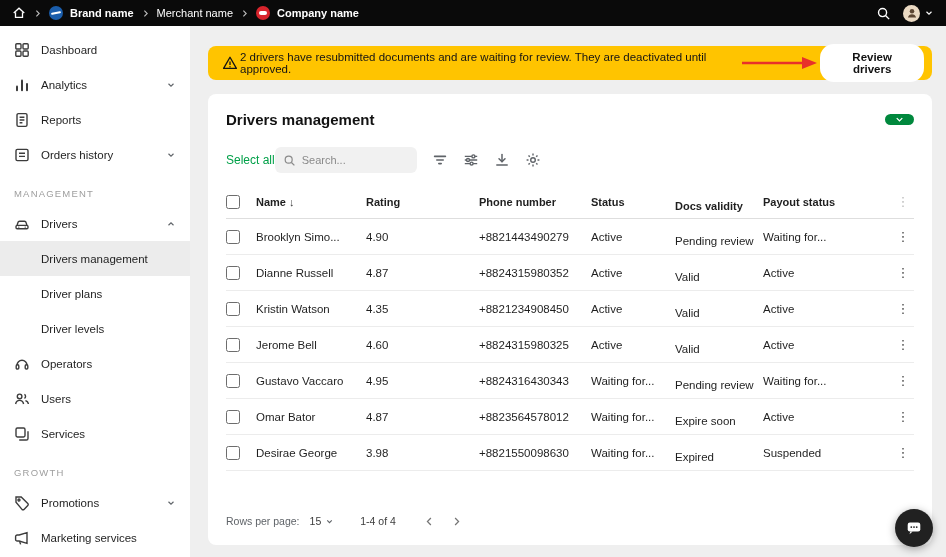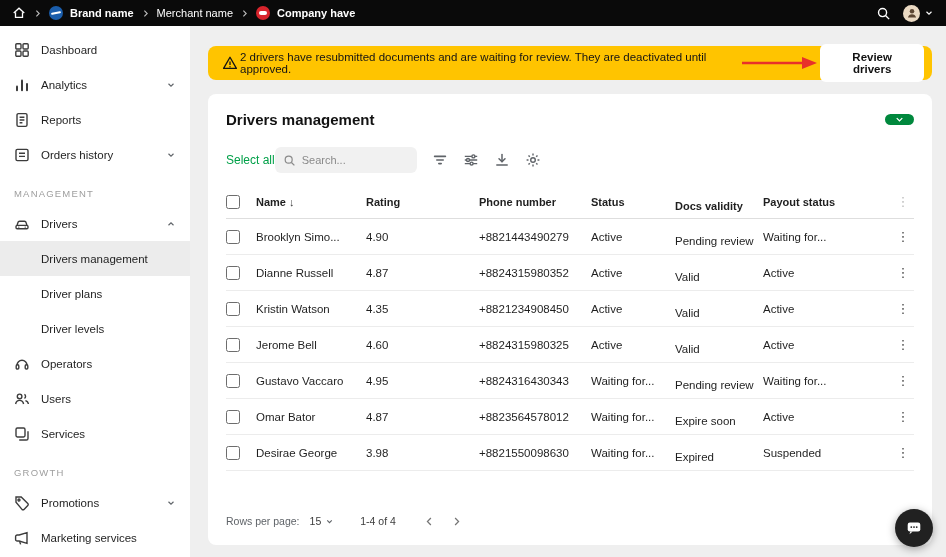--- a/index.html
+++ b/index.html
@@ -31,21 +31,21 @@
   .side-section { padding:16px 14px 7px 14px; font-size:9.5px; letter-spacing:1.2px; color:#9e9e9e; }
   .side-icon { width:16px; height:16px; color:#3c3c3c; flex:none; }
   .chev { margin-left:auto; color:#5f6368; flex:none; }
 
   
   .main { flex:1; background:#efefef; padding:20px 14px 12px 18px; display:flex; flex-direction:column; min-width:0; }
 
   .banner { background:#ffc400; border-radius:8px; height:34px; flex:none; display:flex; align-items:center; gap:2px; padding:0 8px 0 14px; }
   .banner-text { font-size:11.5px; color:#141414; }
   .red-arrow { margin-left:auto; flex:none; }
-  .review-btn { background:#fff; border:none; border-radius:6px; font-weight:bold; font-size:11.5px; color:#111; padding:7px 13px; cursor:pointer; font-family:inherit; }
+  .review-btn { background:#fff; border:none; border-radius:14px; font-weight:bold; font-size:11.5px; color:#111; padding:7px 13px; cursor:pointer; font-family:inherit; }
 
   .card { background:#fff; border-radius:8px; margin-top:14px; flex:1; display:flex; flex-direction:column; padding:0 18px; min-height:0; }
   .card-header { display:flex; align-items:center; justify-content:space-between; padding:17px 0 13px; }
   .card-title { font-size:15px; font-weight:bold; color:#121212; }
   .add-btn { display:flex; border-radius:6px; overflow:hidden; cursor:pointer; }
   .add-main { background:#00a048; color:#fff; font-size:11.5px; font-weight:bold; padding:8px 14px; border:none; cursor:pointer; font-family:inherit; }
   .add-caret { background:#00883d; border:none; padding:0 9px; display:flex; align-items:center; cursor:pointer; }
 
   .toolbar { display:flex; align-items:center; justify-content:flex-start; padding:6px 0 12px; }
   .select-all { color:#00a048; font-size:12px; cursor:pointer; }
@@ -103,21 +103,21 @@
         <path d="M6 3l5 5-5 5"></path>
       </svg>
   </span>
   <span class="crumb">Merchant name</span>
   <span>
     <svg width="9" height="9" viewBox="0 0 16 16" fill="none" stroke="#bdbdbd" stroke-width="2">
         <path d="M6 3l5 5-5 5"></path>
       </svg>
   </span>
   <span class="logo-dot company-logo"></span>
-  <span class="crumb bold">Company have</span>
+  <span class="crumb bold">Company name</span>
 
   <div class="topbar-right">
     <span>
       <svg width="15" height="15" viewBox="0 0 16 16" fill="none" stroke="#fff" stroke-width="1.5">
           <circle cx="7" cy="7" r="4.3"></circle>
           <path d="M10.4 10.4L14 14"></path>
         </svg>
     </span>
     <span class="avatar-wrap">
       <span class="avatar">

